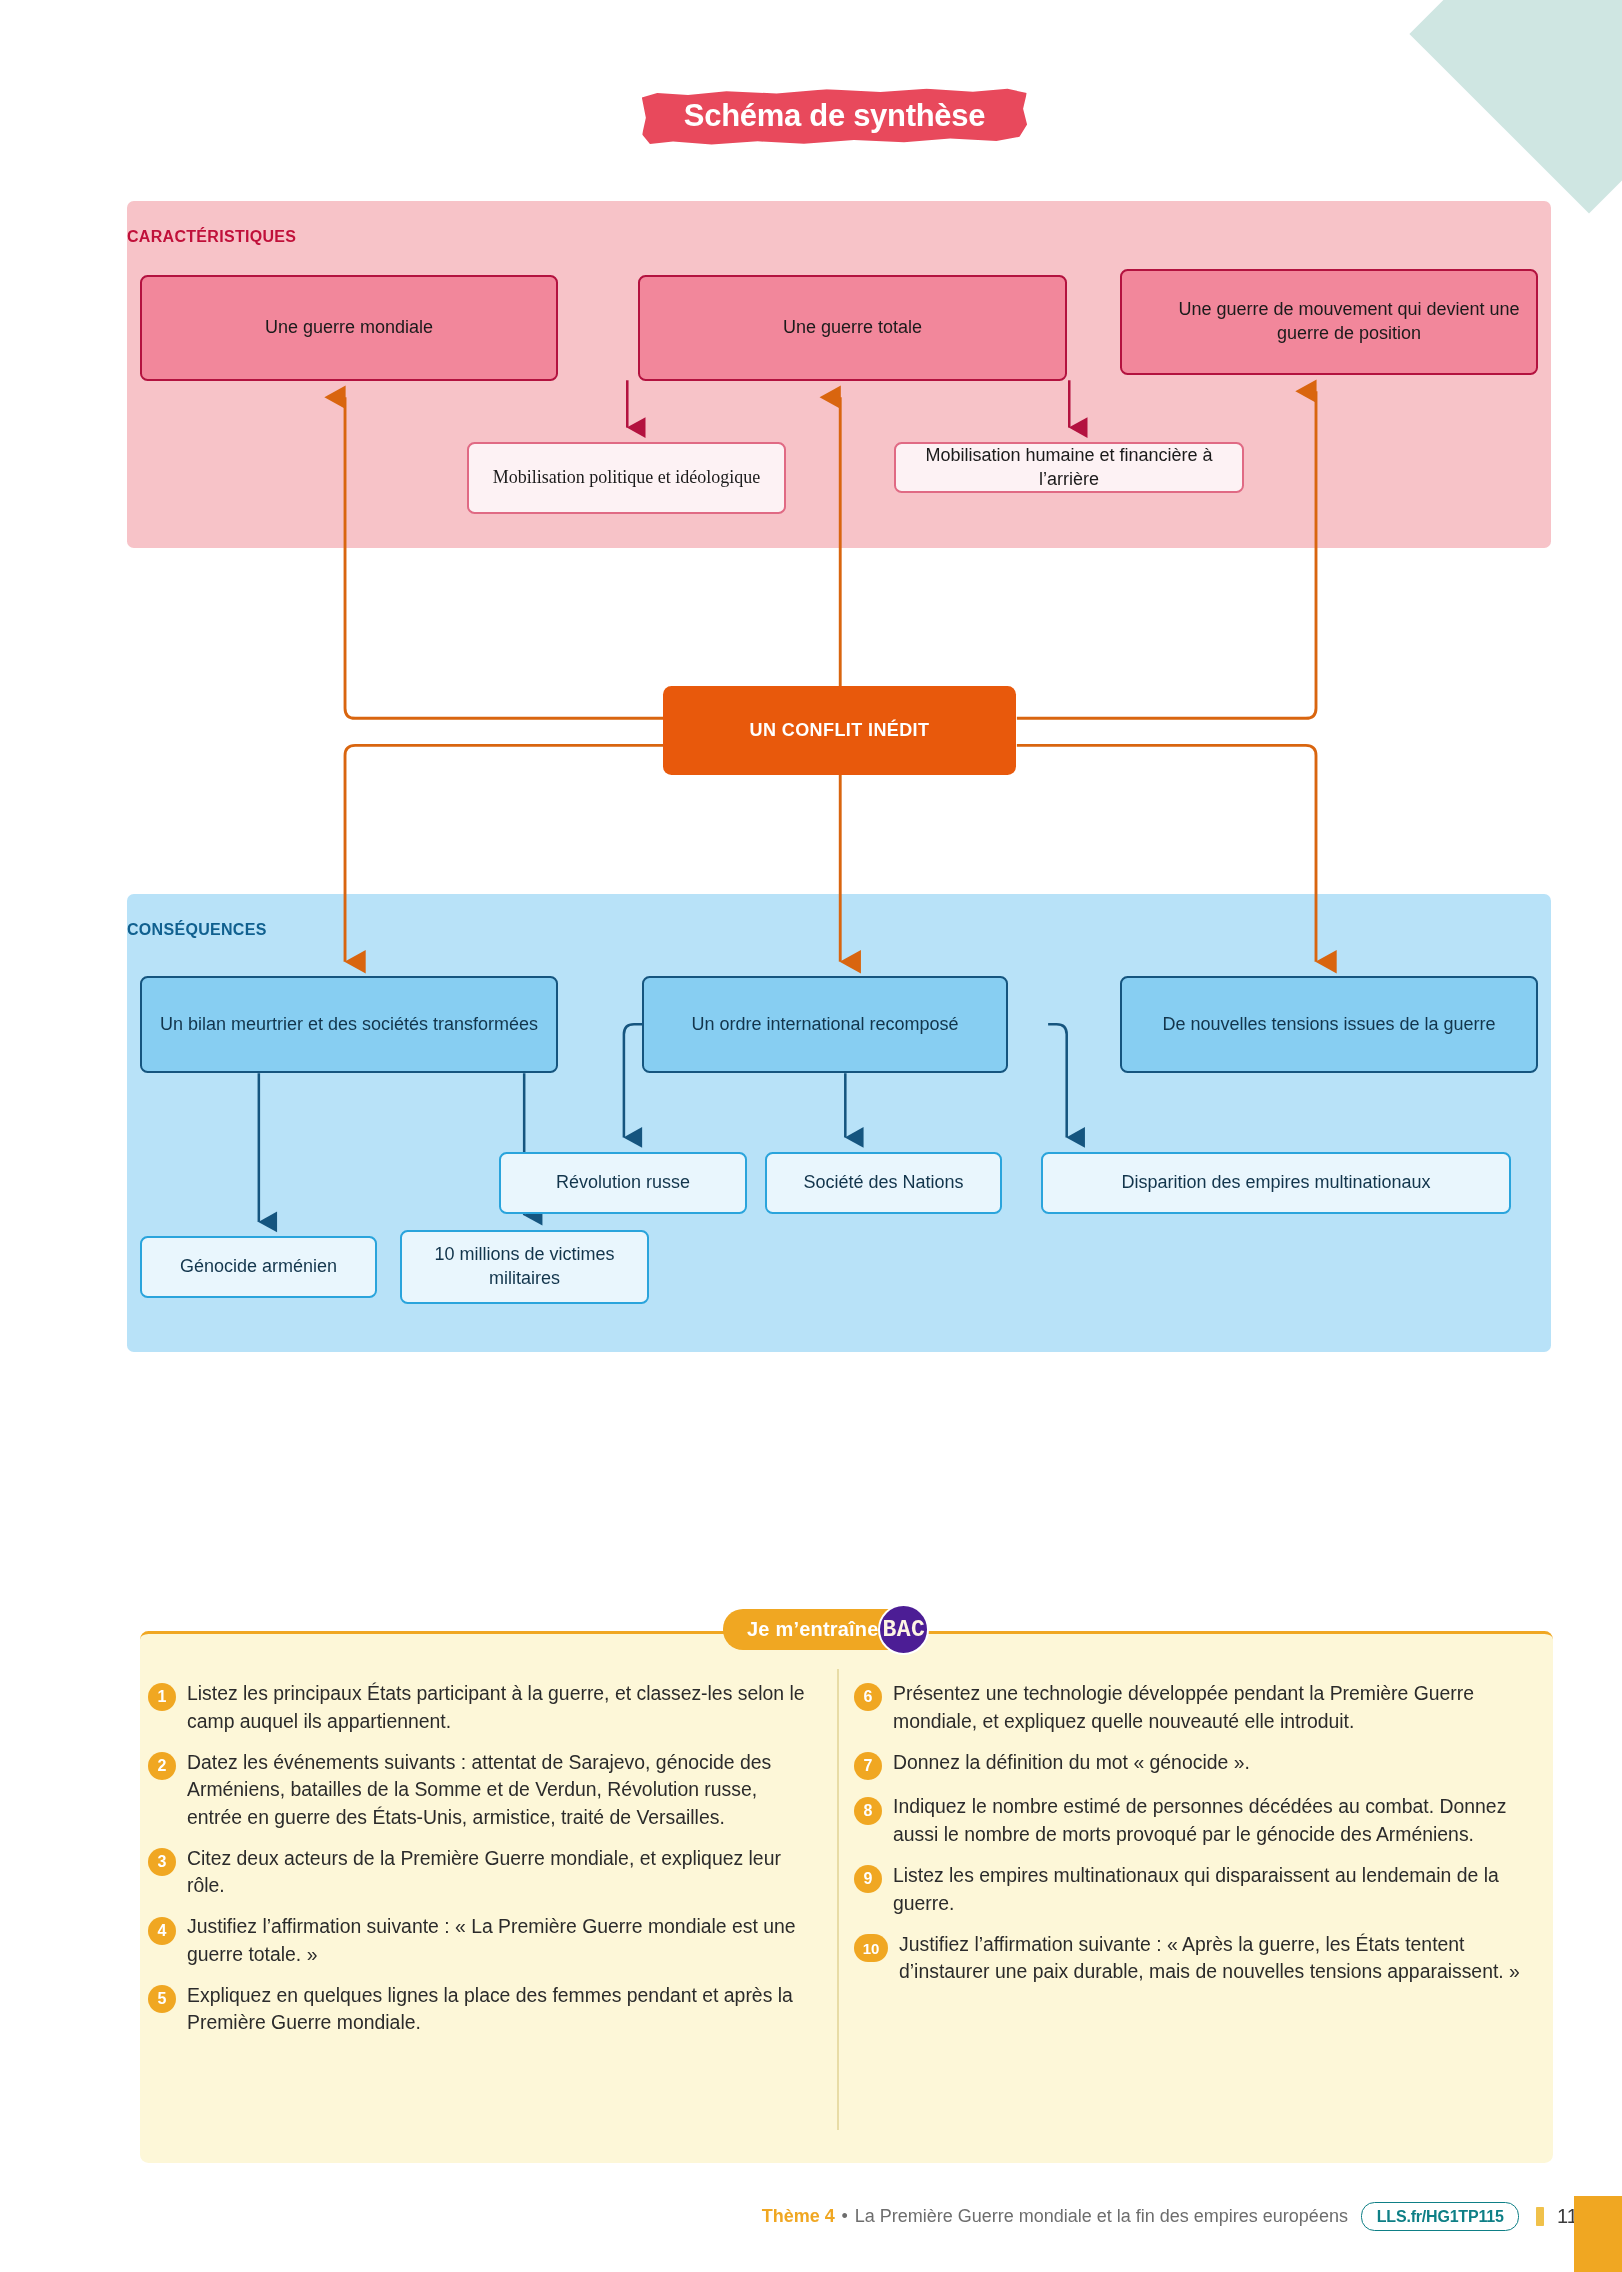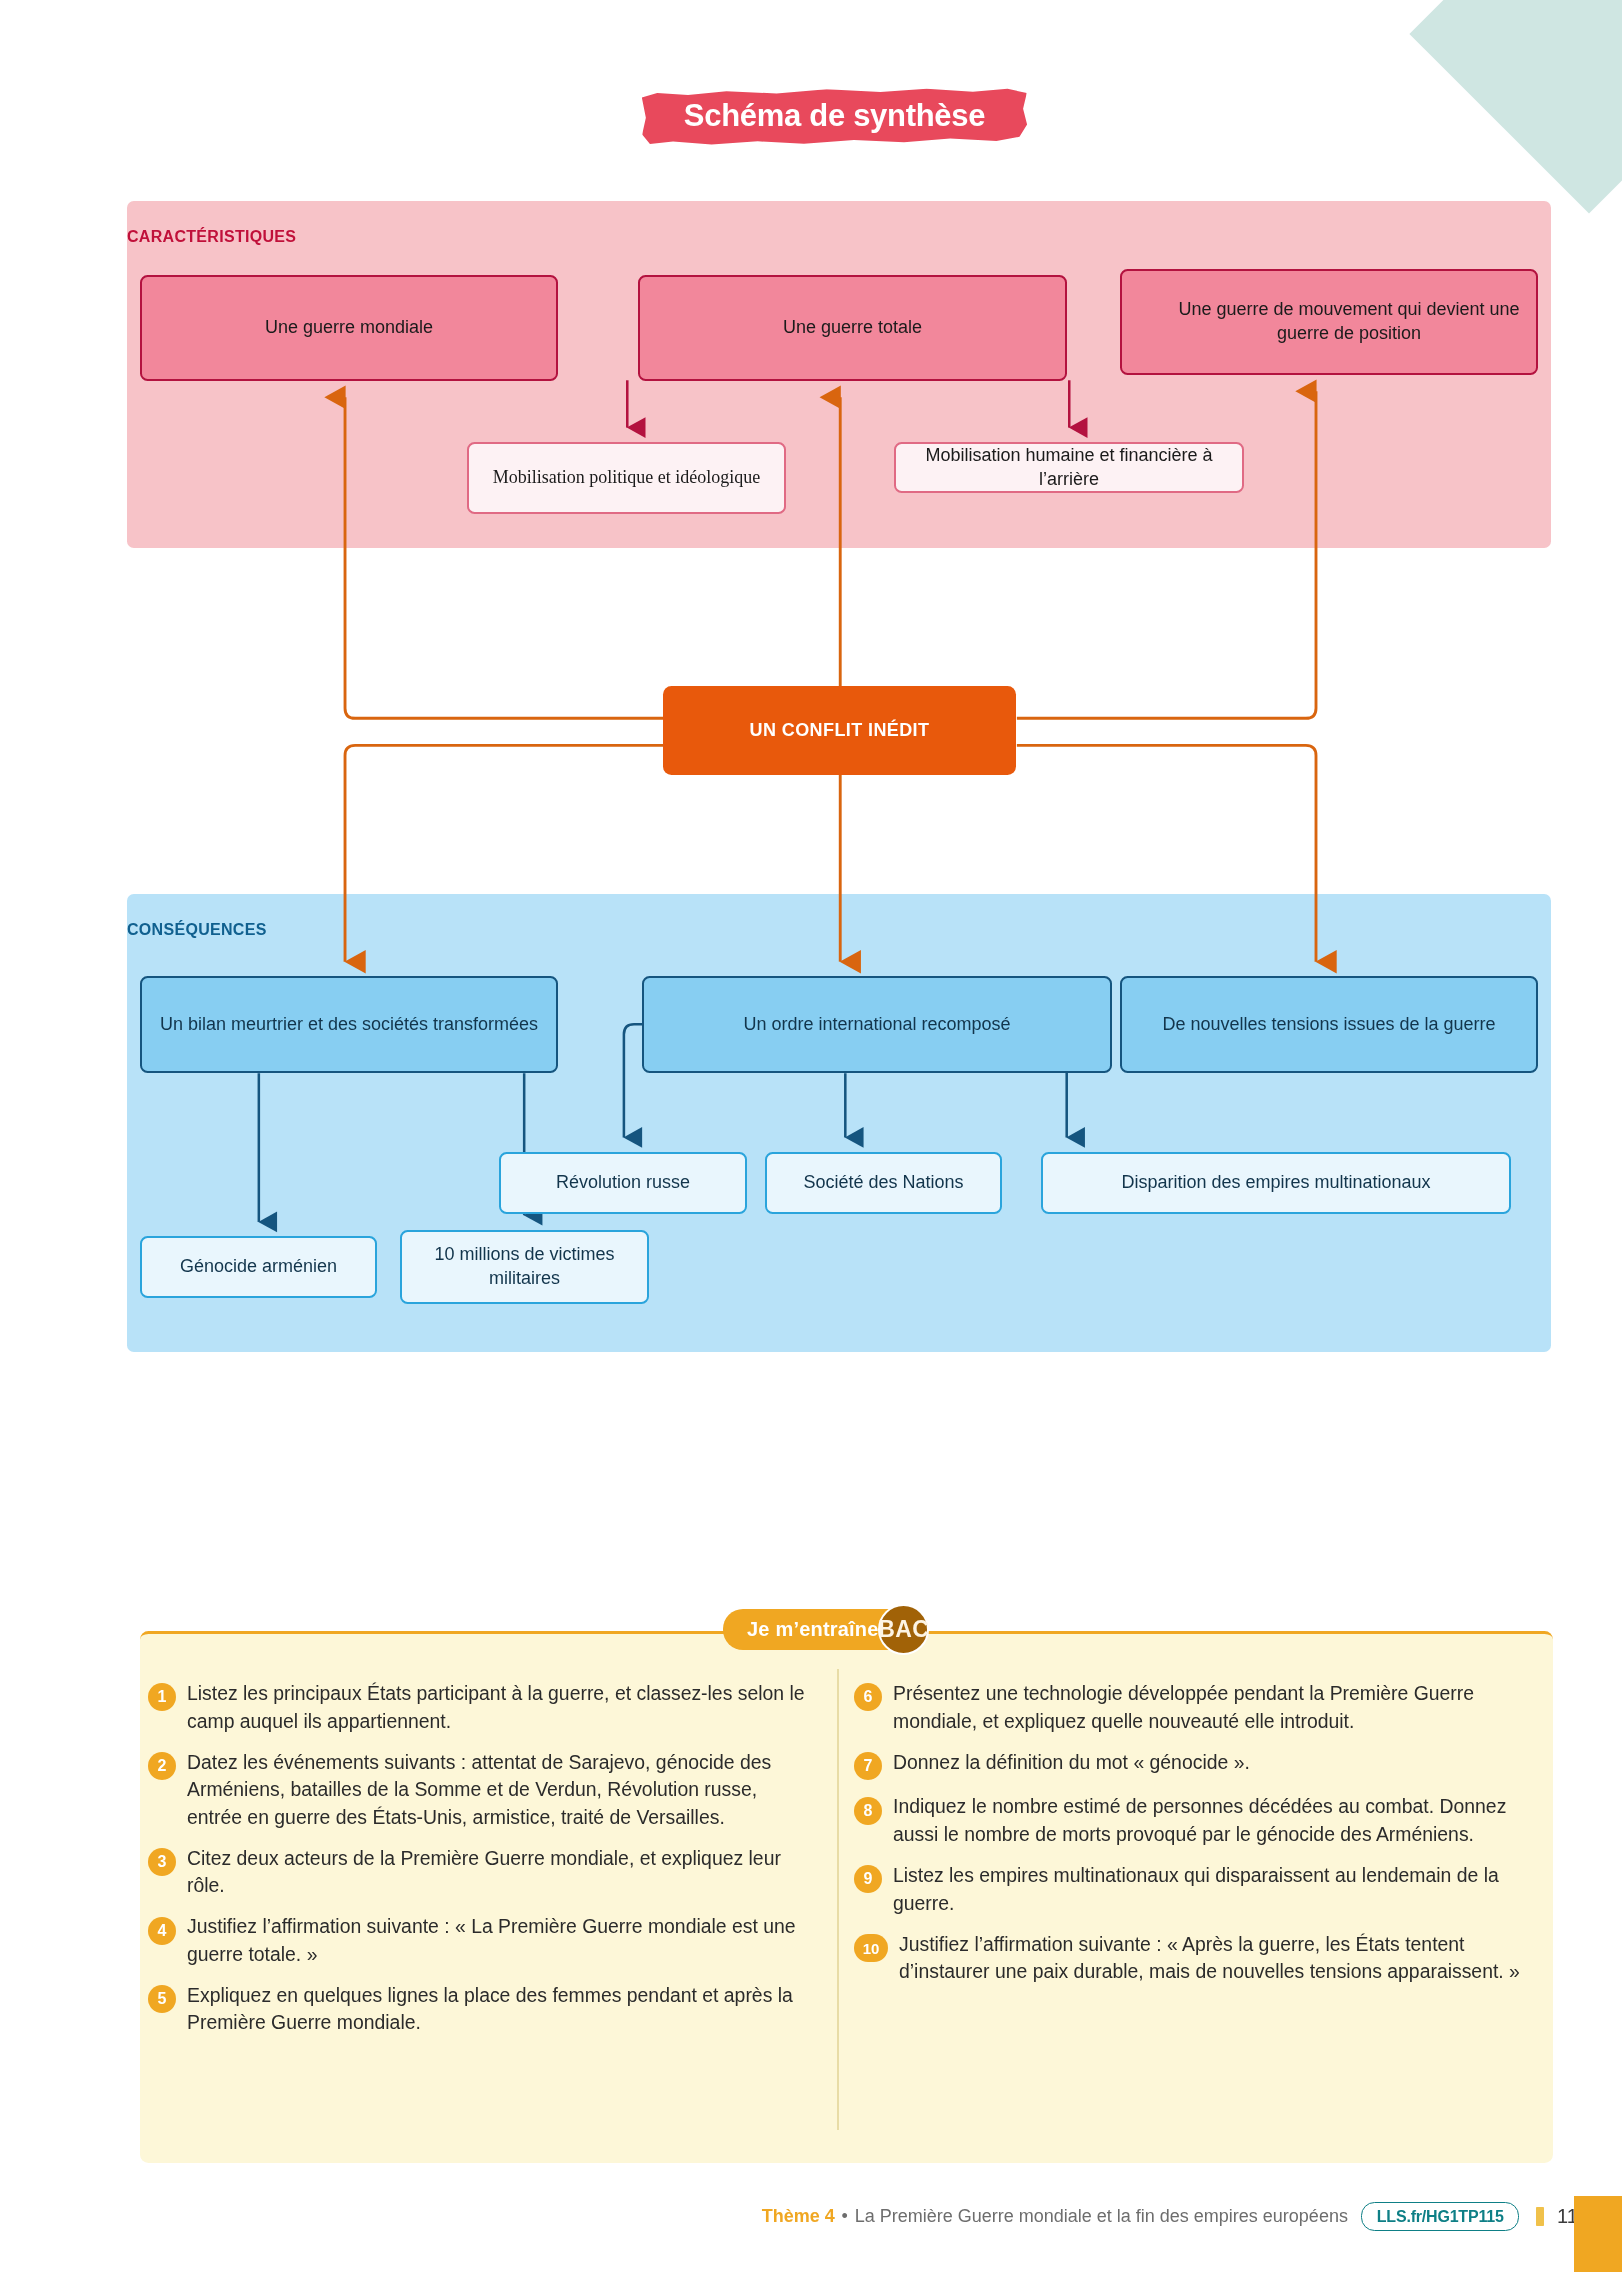--- a/index.html
+++ b/index.html
@@ -88,21 +88,21 @@
   }
 
   
   #node-mondiale      {left:140px; top:275px; width:418px; height:106px;}
   #node-totale        {left:638px; top:275px; width:429px; height:106px;}
   #node-mouvement     {left:1120px;top:269px; width:418px; height:106px;padding-left:40px;}
   #node-mob-pol       {left:467px; top:442px; width:319px; height:72px;font-family:Liberation Serif, serif;}
   #node-mob-hum       {left:894px;top:442px; width:350px; height:51px;}
   #node-center        {left:663px; top:686px; width:353px; height:89px;}
   #node-bilan         {left:140px; top:976px;width:418px; height:97px;}
-  #node-ordre         {left:642px; top:976px;width:470px; height:97px;}
+  #node-ordre         {left:642px; top:976px;width:366px; height:97px;}
   #node-tensions      {left:1120px;top:976px;width:418px; height:97px;}
   #node-revolution    {left:499px; top:1152px;width:248px; height:62px;}
   #node-sdn           {left:765px; top:1152px;width:237px; height:62px;}
   #node-disparition   {left:1041px;top:1152px;width:470px; height:62px;}
   #node-genocide      {left:140px; top:1236px;width:237px; height:62px;}
   #node-millions      {left:400px; top:1230px;width:249px; height:74px;}
 
   
   #exercise-card{
     position:absolute;left:140px;top:1631px;width:1413px;height:532px;
@@ -121,24 +121,24 @@
   #badge-pill{
     background:#f0a722;color:#ffffff;
     font-size:20px;font-weight:bold;
     height:41px;display:flex;align-items:center;
     padding:0 44px 0 24px;border-radius:20px;
     letter-spacing:0.2px;
   }
   #badge-circle{
     position:absolute;right:-6.8px;top:0;
     width:51px;height:51px;border-radius:50%;
-    background:#a16207;border:2.5px solid #ffffff;
+    background:#4c1d95;border:2.5px solid #ffffff;
     box-sizing:border-box;
     display:flex;align-items:center;justify-content:center;
-    color:#fdf4e3;font-family:Liberation Sans, sans-serif;
+    color:#fdf4e3;font-family:Liberation Mono, monospace;
     font-size:23px;font-weight:bold;letter-spacing:0.4px;
   }
 
   .ex-col{position:absolute;top:1680px;}
   #ex-col-left{left:148px;width:668px;}
   #ex-col-right{left:854px;width:676px;}
 
   .ex-item{
     display:flex;margin-bottom:13.5px;
   }

